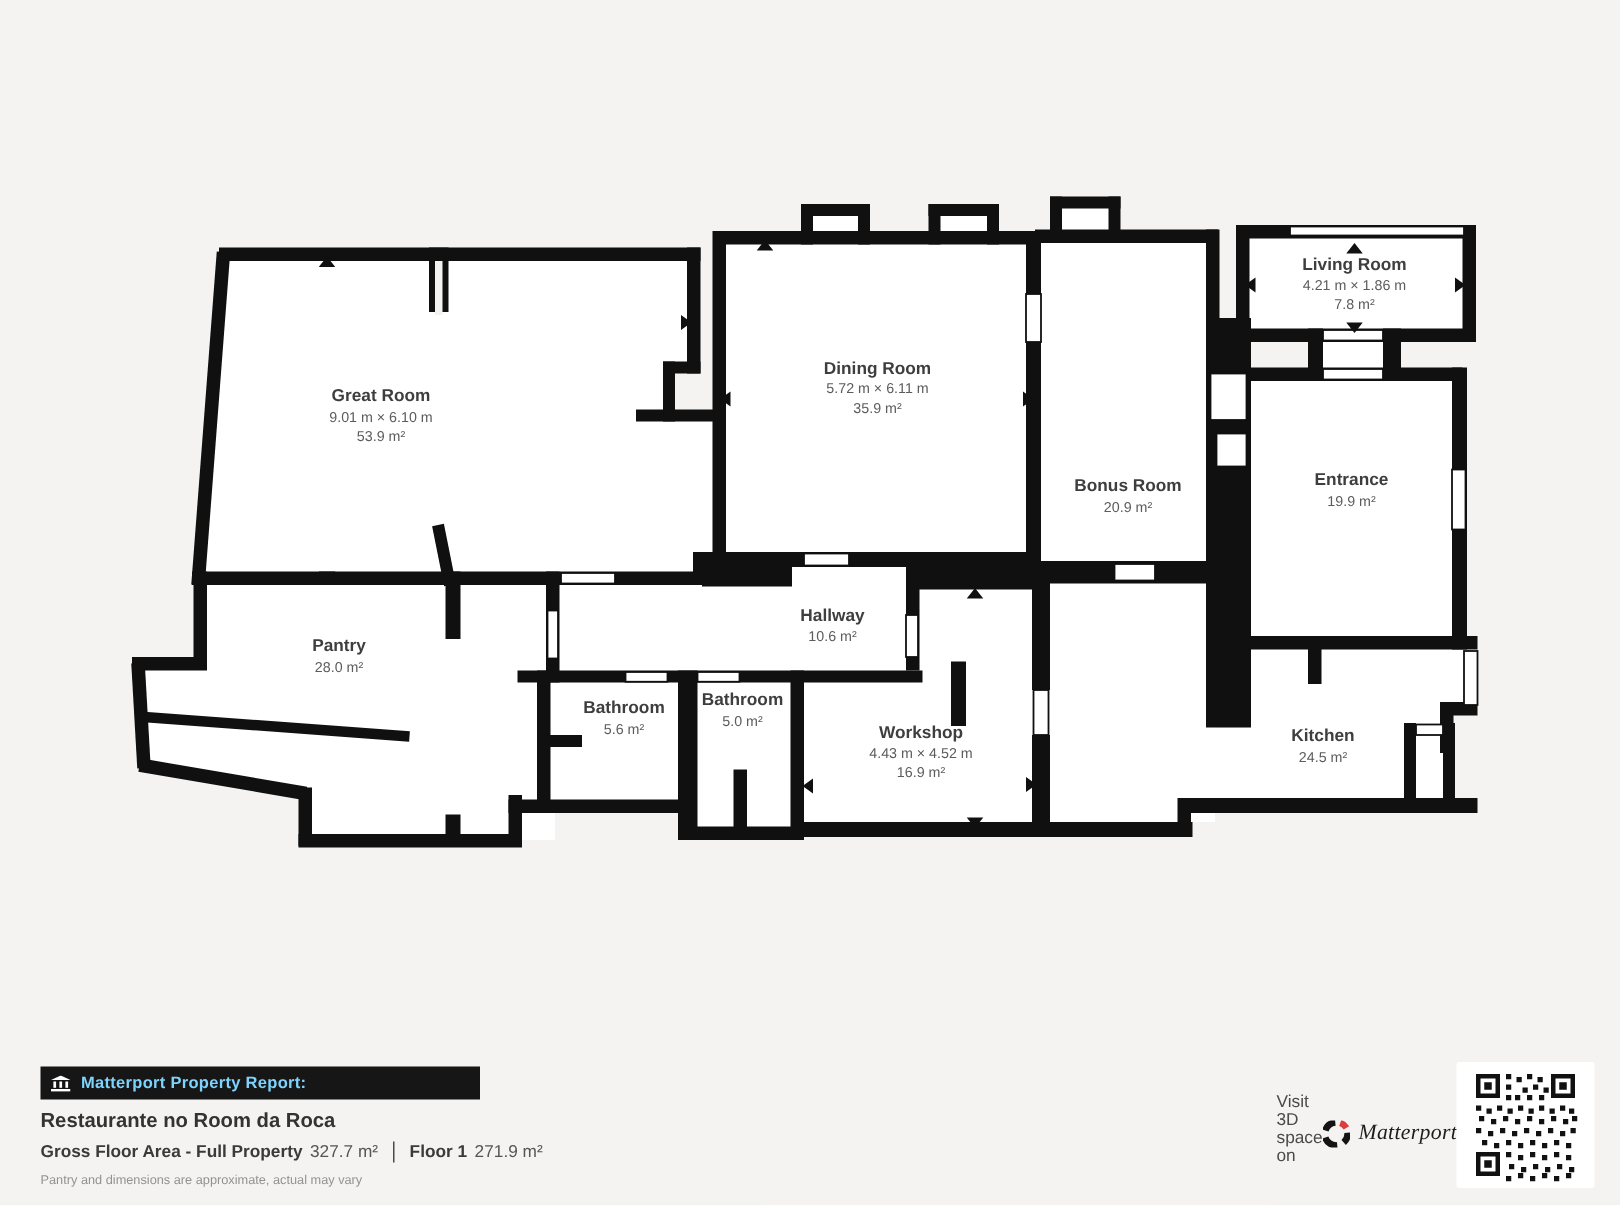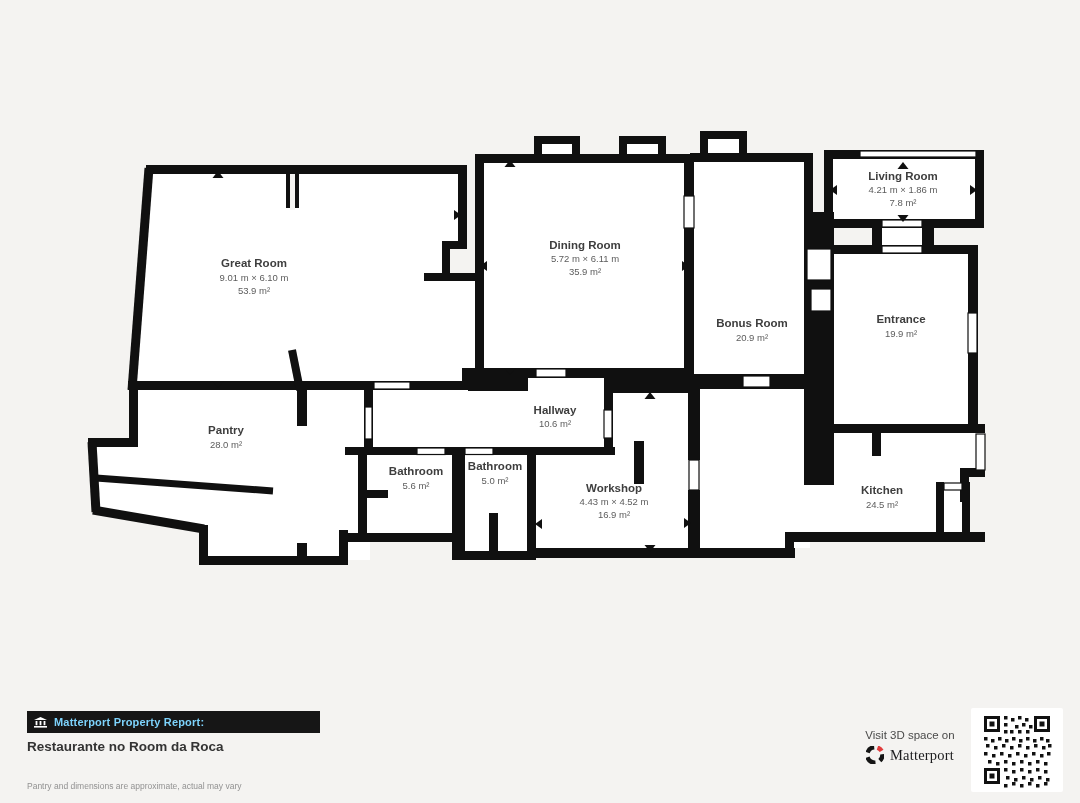--- a/index.html
+++ b/index.html
@@ -17,24 +17,24 @@
   
   .badge{position:absolute;left:27px;top:711px;width:293px;height:22px;background:#161616;color:#7dd3fc;
          display:flex;align-items:center;gap:7px;padding-left:7px;box-sizing:border-box;}
   .badge-label{font-size:11px;font-weight:bold;letter-spacing:.2px;}
   .prop-title{position:absolute;left:27px;top:739px;font-size:13.5px;font-weight:bold;color:#333;}
   .metrics{position:absolute;left:27px;top:761px;font-size:11.5px;color:#555;display:flex;align-items:center;}
   .metrics b{color:#3a3a3a;margin-right:5px;white-space:pre;}
   .metrics .sep{display:inline-block;width:0;height:14px;border-left:1.5px solid #4a4a4a;margin:0 10px;}
   .disclaimer{position:absolute;left:27px;top:781px;font-size:8.5px;color:#929292;}
   
-  .cta{position:absolute;left:851px;top:729px;width:118px;display:flex;flex-direction:column;align-items:center;}
+  .cta{position:absolute;left:851px;top:729px;width:118px;display:flex;flex-direction:row;align-items:center;}
   .cta-text{font-size:11.5px;color:#4a4a4a;}
   .brandrow{display:flex;align-items:center;gap:6px;margin-top:5px;}
-  .brandword{font-family:"Liberation Serif",serif;font-size:14.5px;color:#1c1c1e;letter-spacing:.2px;}
+  .brandword{font-family:"Liberation Serif",serif;font-size:14.5px;color:#1c1c1e;letter-spacing:.2px;font-style:italic;}
   .qr-card{position:absolute;left:971px;top:708px;width:92px;height:84px;background:#fff;border-radius:2px;}
 </style>
 </head>
 <body>
 
 <div id="page">
 
 <svg id="plan-svg" width="1080" height="803" viewBox="0 0 1080 803">
 
   <g>
@@ -239,20 +239,27 @@
       <rect fill="#ffffff" x="1.6" y="4" width="1.8" height="4.2"></rect>
       <rect fill="#ffffff" x="5.6" y="4" width="1.8" height="4.2"></rect>
       <rect fill="#ffffff" x="9.6" y="4" width="1.8" height="4.2"></rect>
       <rect fill="#ffffff" x="0" y="9" width="13" height="1.6"></rect>
     </svg>
     <span class="badge-label">Matterport Property Report:</span>
   </div>
 
   <div class="prop-title">Restaurante no Room da Roca</div>
 
+  <div class="metrics">
+    <b>Gross Floor Area - Full Property</b>
+    <span>327.7 m²</span>
+    <span class="sep"></span>
+    <b>Floor 1</b>
+    <span>271.9 m²</span>
+  </div>
 
   <div class="disclaimer">Pantry and dimensions are approximate, actual may vary</div>
 
   <div class="cta">
     <span class="cta-text">Visit 3D space on</span>
     <span class="brandrow">
       <svg width="18" height="18" viewBox="0 0 18 18">
         <path d="M8.2 1.3 A7.7 7.7 0 0 0 1.6 6.6" fill="none" stroke="#141414" stroke-width="4.4"></path>
         <path d="M1.5 11.3 A7.7 7.7 0 0 0 9.5 16.6" fill="none" stroke="#141414" stroke-width="4.4"></path>
         <path d="M13.8 14.7 A7.7 7.7 0 0 0 16.4 8.2" fill="none" stroke="#141414" stroke-width="4.4"></path>

